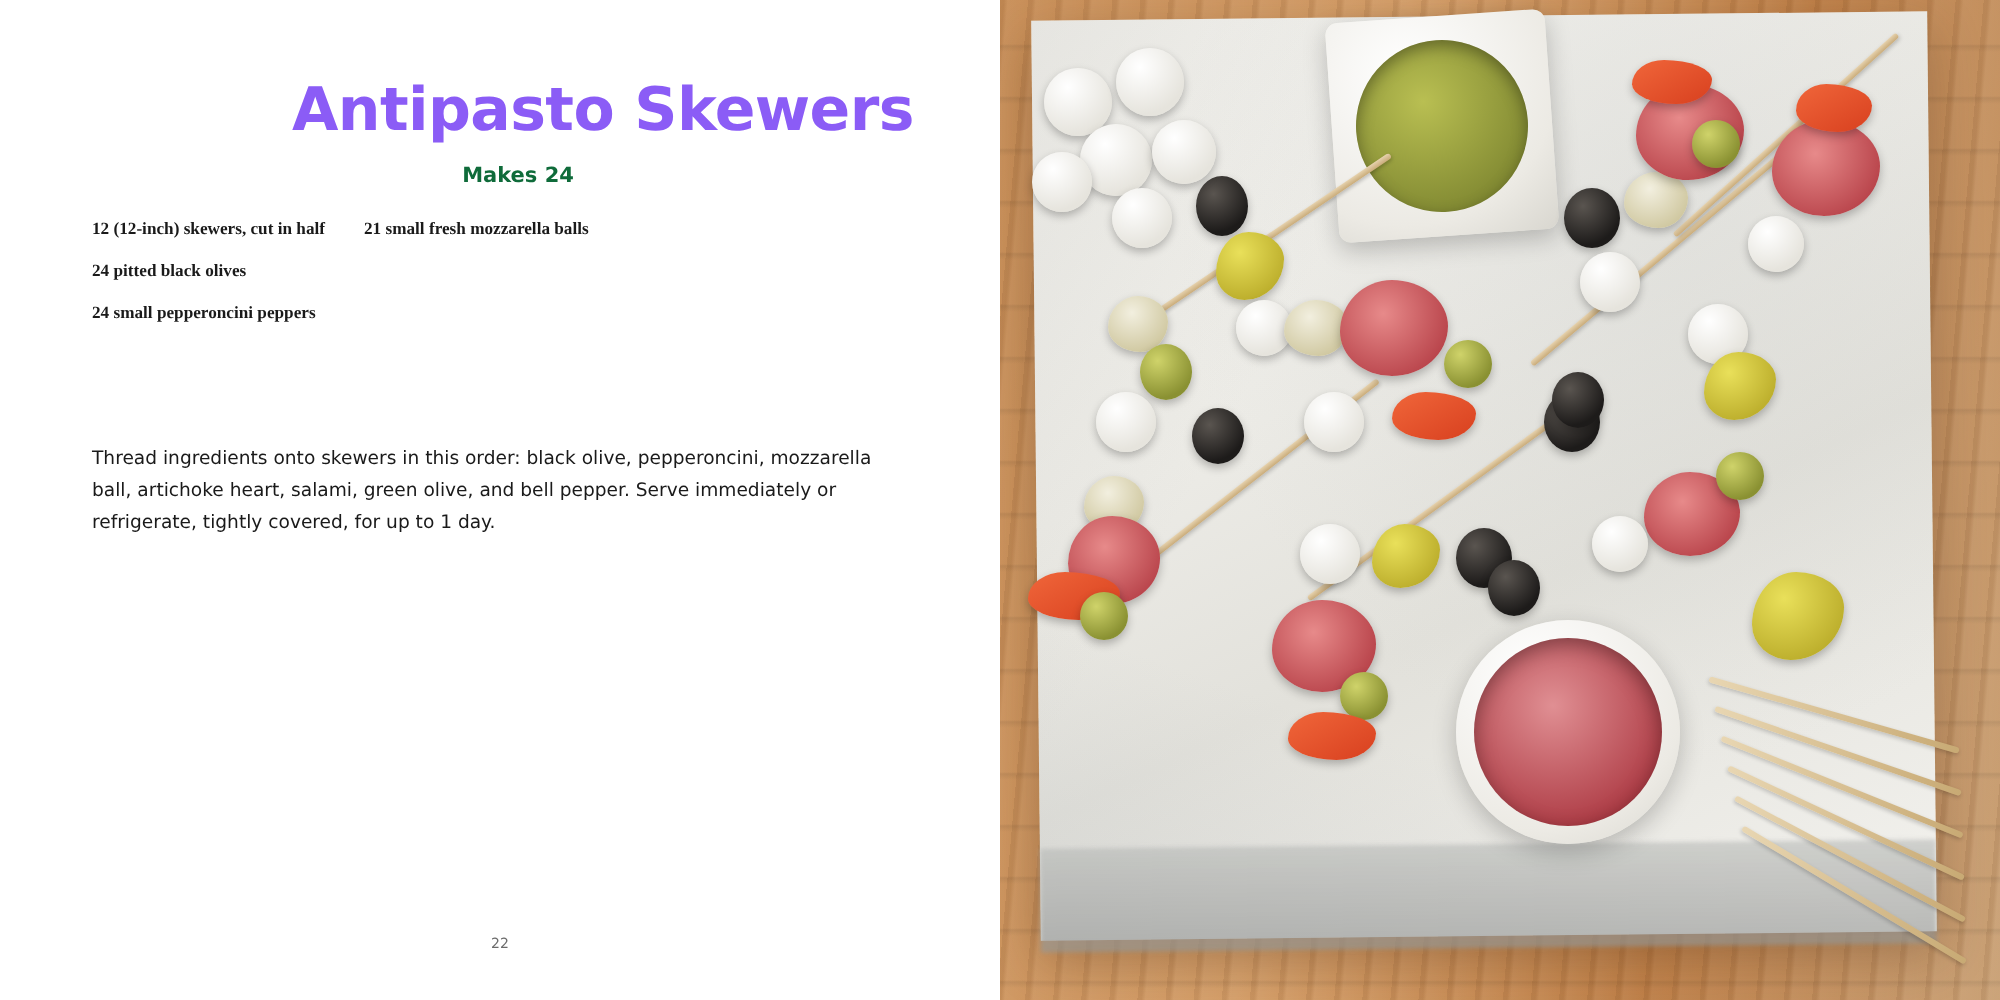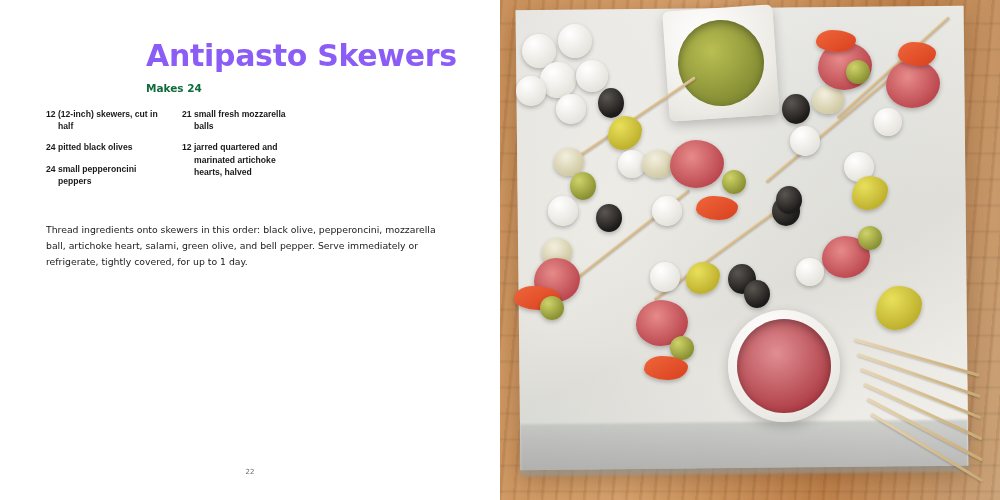--- a/index.html
+++ b/index.html
@@ -36,41 +36,41 @@
     font-size: 30px;
     letter-spacing: -0.3px;
     color: #8b5cf6;
     white-space: nowrap;
   }
   .makes {
     position: absolute;
     left: 146px;
     top: 82px;
     width: 226px;
-    text-align: left;
+    text-align: center;
     font-family: "DejaVu Sans", sans-serif;
     font-weight: bold;
     font-size: 10.5px;
     color: #0f6b3a;
   }
   .ingredients {
     position: absolute;
     left: 46px;
     top: 108px;
     width: 410px;
     display: flex;
     gap: 0px;
   }
   .ing-col {
     width: 136px;
     box-sizing: border-box;
     padding-right: 14px;
   }
   .ing-item {
-    font-family: Liberation Sans, sans-serif;
+    font-family: Liberation Serif, serif;
     font-weight: bold;
     font-size: 8.6px;
     line-height: 1.42;
     color: #1a1a1a;
     margin-bottom: 9px;
     padding-left: 12px;
     text-indent: -12px;
   }
   .method {
     position: absolute;
@@ -254,21 +254,20 @@
     <div class="makes">Makes 24</div>
 
     <div class="ingredients">
       <div class="ing-col">
         <div class="ing-item">12 (12-inch) skewers, cut in half</div>
         <div class="ing-item">24 pitted black olives</div>
         <div class="ing-item">24 small pepperoncini peppers</div>
       </div>
       <div class="ing-col">
         <div class="ing-item">21 small fresh mozzarella balls</div>
-        <div class="ing-item">12 jarred quartered and marinated artichoke hearts, halved</div>
       </div>
     </div>
 
     <div class="method">Thread ingredients onto skewers in this order: black olive, pepperoncini, mozzarella ball, artichoke heart, salami, green olive, and bell pepper. Serve immediately or refrigerate, tightly covered, for up to 1 day.</div>
 
     <div class="page-number">22</div>
   </div>
 
   <div class="page-right">
     <div class="wood"></div>

